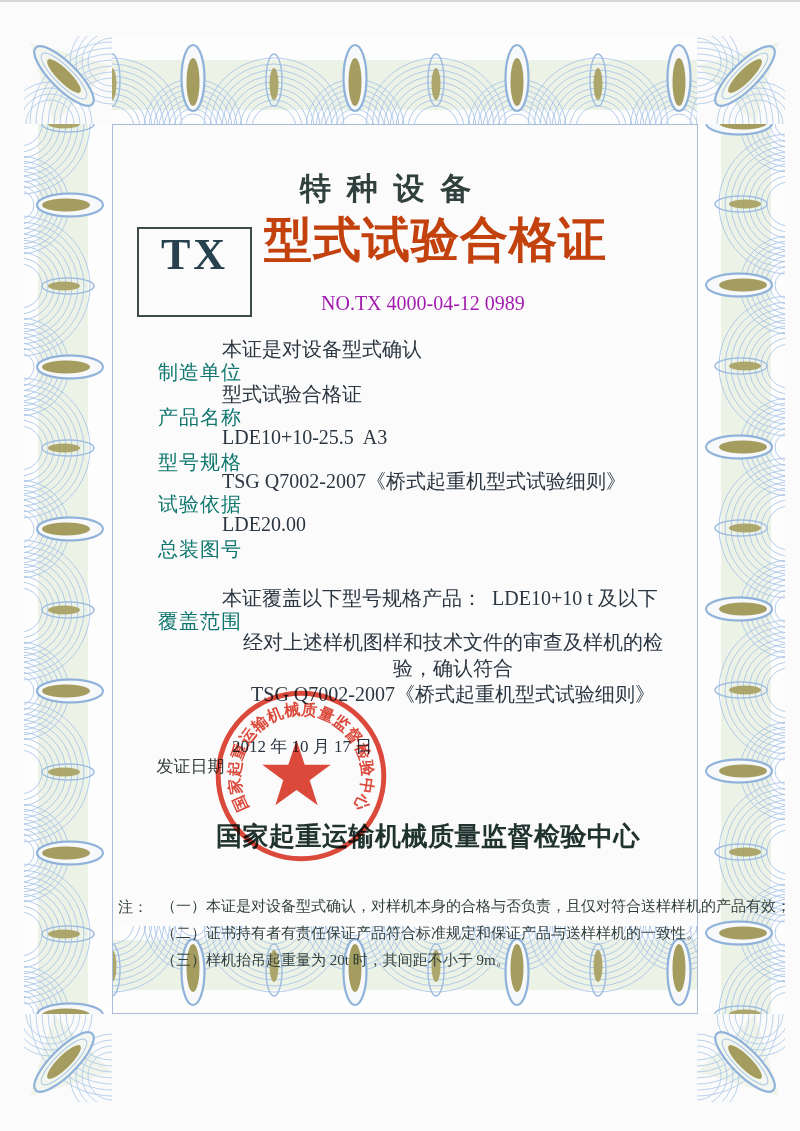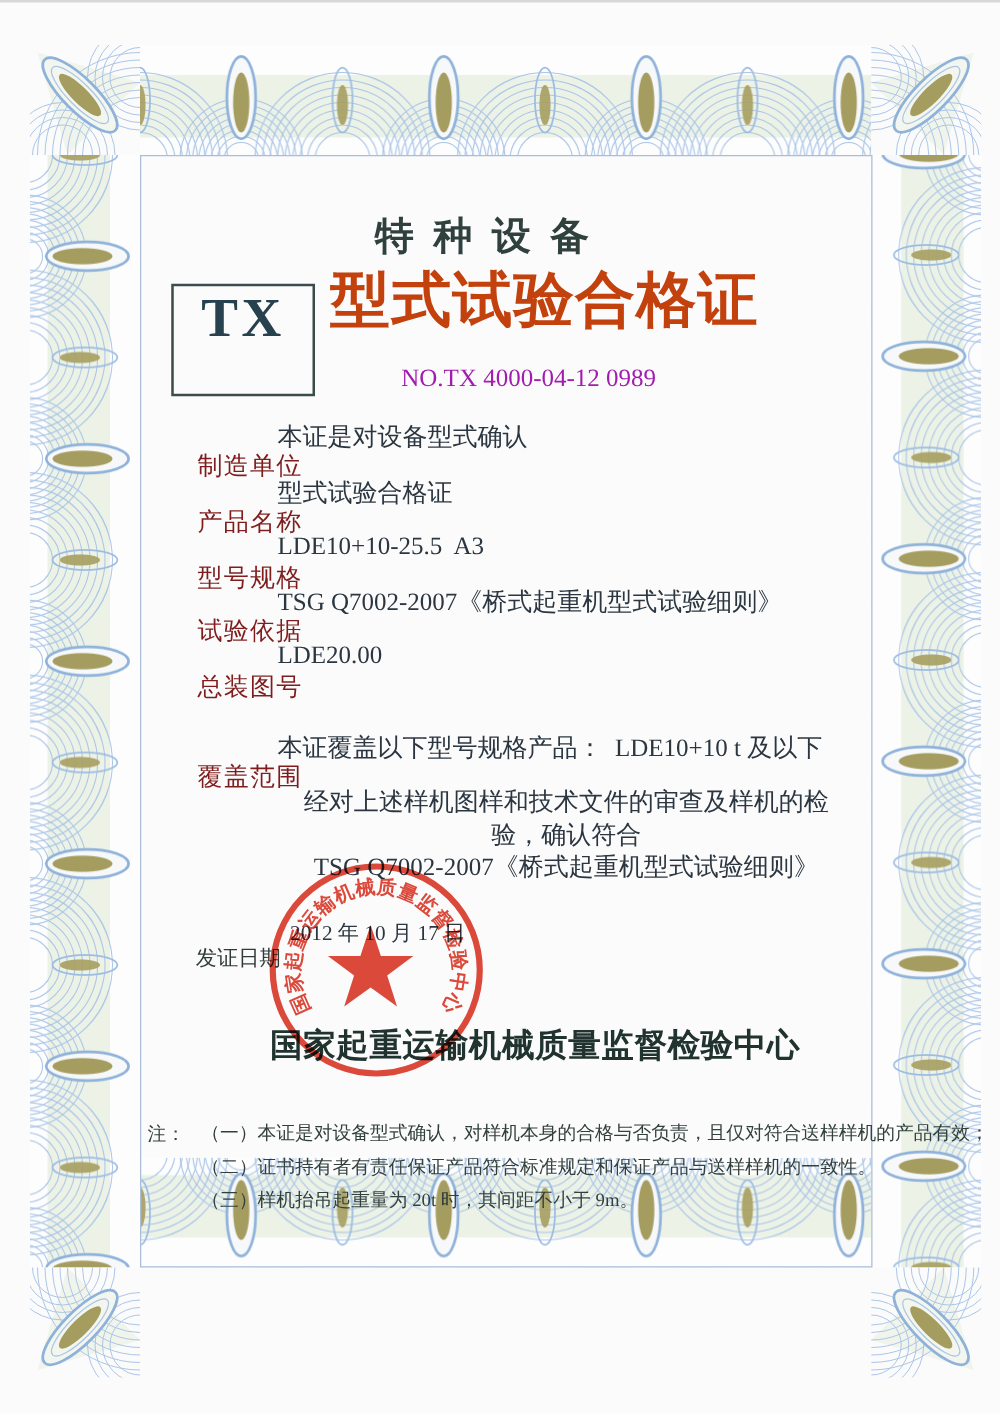--- a/index.html
+++ b/index.html
@@ -30,21 +30,21 @@
   }
   .cert-title{
     position:absolute;left:264px;top:208px;
     font-size:48px;font-weight:bold;letter-spacing:1px;color:#c2410c;white-space:pre;
   }
   .cert-no{
     position:absolute;left:321px;top:292px;font-size:20px;color:#a21caf;white-space:pre;
   }
   
   .frow{position:absolute;left:148px;font-size:20px;white-space:pre;}
-  .frow .lab{letter-spacing:1px;color:#7f1d1d;}
+  .frow .lab{letter-spacing:1px;color:#0f766e;}
   .frow .val{position:absolute;left:74px;top:0;color:#2b3640;white-space:pre;width:480px;}
   .statement{
     position:absolute;left:228px;top:629px;width:450px;
     font-size:20px;line-height:26px;color:#2b3640;text-align:center;
   }
   .issue-row{position:absolute;left:148px;top:735px;font-size:17px;white-space:pre;}
   .issue-row .val{position:absolute;left:84px;top:0;white-space:pre;color:#2b3640;}
   .authority-name{
     position:absolute;left:216px;top:819px;
     font-size:26px;font-weight:bold;letter-spacing:0.5px;color:#20332e;white-space:pre;z-index:2;

